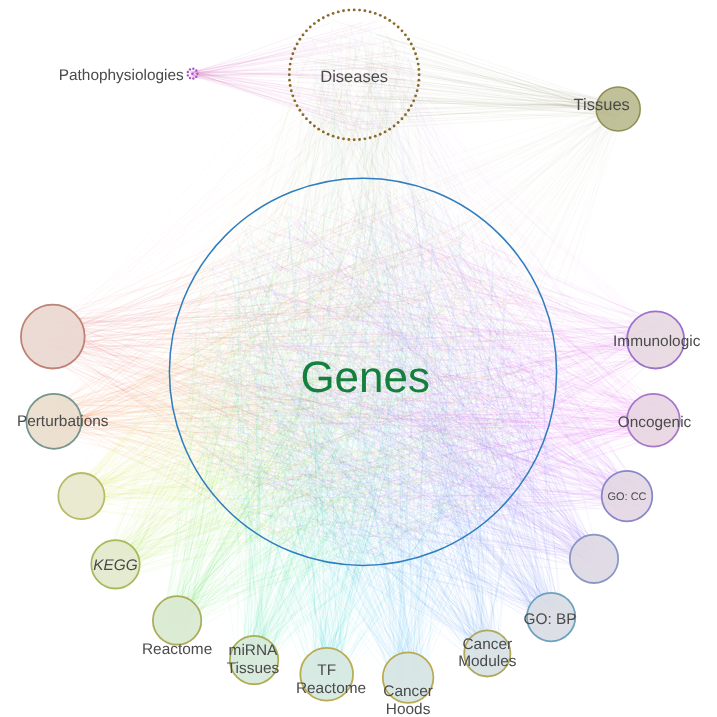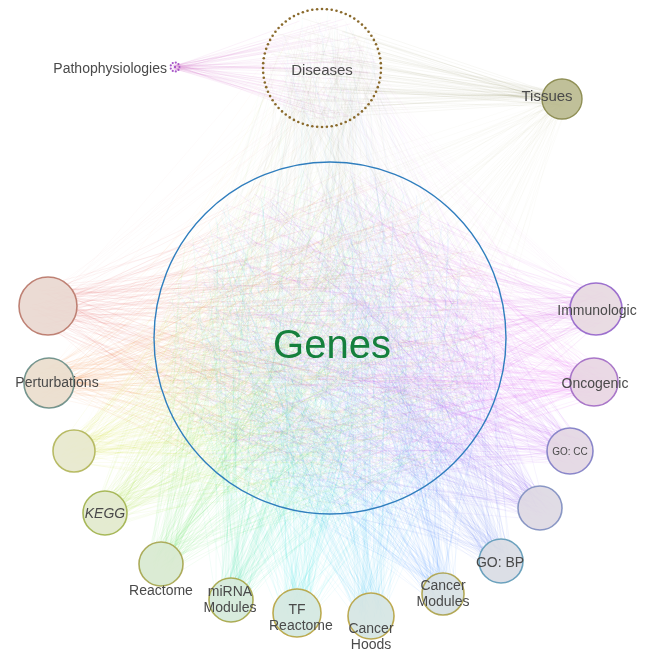--- a/index.html
+++ b/index.html
@@ -2240,21 +2240,21 @@
       </g>
     </svg>
   <div id="labels">
       <div class="node-label" style="left: 332px; top: 344px; font-size: 40px; color: #15803d;">Genes</div>
       <div class="node-label" style="left: 322px; top: 70px; font-size: 15px; color: rgb(76, 76, 76);">Diseases</div>
       <div class="node-label" style="left: 547px; top: 96px; font-size: 15px;">Tissues</div>
       <div class="node-label end" style="left: 167px; top: 68px; font-size: 14px;">Pathophysiologies</div>
       <div class="node-label" style="left: 57px; top: 382px; font-size: 14px; width: 130px;">Perturbations</div>
       <div class="node-label" style="left: 105px; top: 513px; font-size: 14px; width: 130px; font-style: italic;">KEGG</div>
       <div class="node-label" style="left: 161px; top: 564px; font-size: 14px; width: 130px; margin-top: 26px;">Reactome</div>
-      <div class="node-label" style="left: 230px; top: 599px; font-size: 14px; width: 62px;">miRNA Modules</div>
+      <div class="node-label" style="left: 230px; top: 599px; font-size: 14px; width: 62px;">miRNA Tissues</div>
       <div class="node-label" style="left: 297px; top: 617px; font-size: 14px; width: 56px;">TF Reactome</div>
       <div class="node-label" style="left: 371px; top: 636px; font-size: 14px; width: 58px;">Cancer Hoods</div>
       <div class="node-label" style="left: 500px; top: 562px; font-size: 14px; width: 130px;">GO: BP</div>
       <div class="node-label" style="left: 443px; top: 593px; font-size: 14px; width: 66px;">Cancer Modules</div>
       <div class="node-label" style="left: 570px; top: 452px; font-size: 10px; width: 130px;">GO: CC</div>
       <div class="node-label" style="left: 595px; top: 383px; font-size: 14px; width: 130px;">Oncogenic</div>
       <div class="node-label" style="left: 597px; top: 310px; font-size: 14px; width: 130px;">Immunologic</div>
     </div>
 </div>
 

